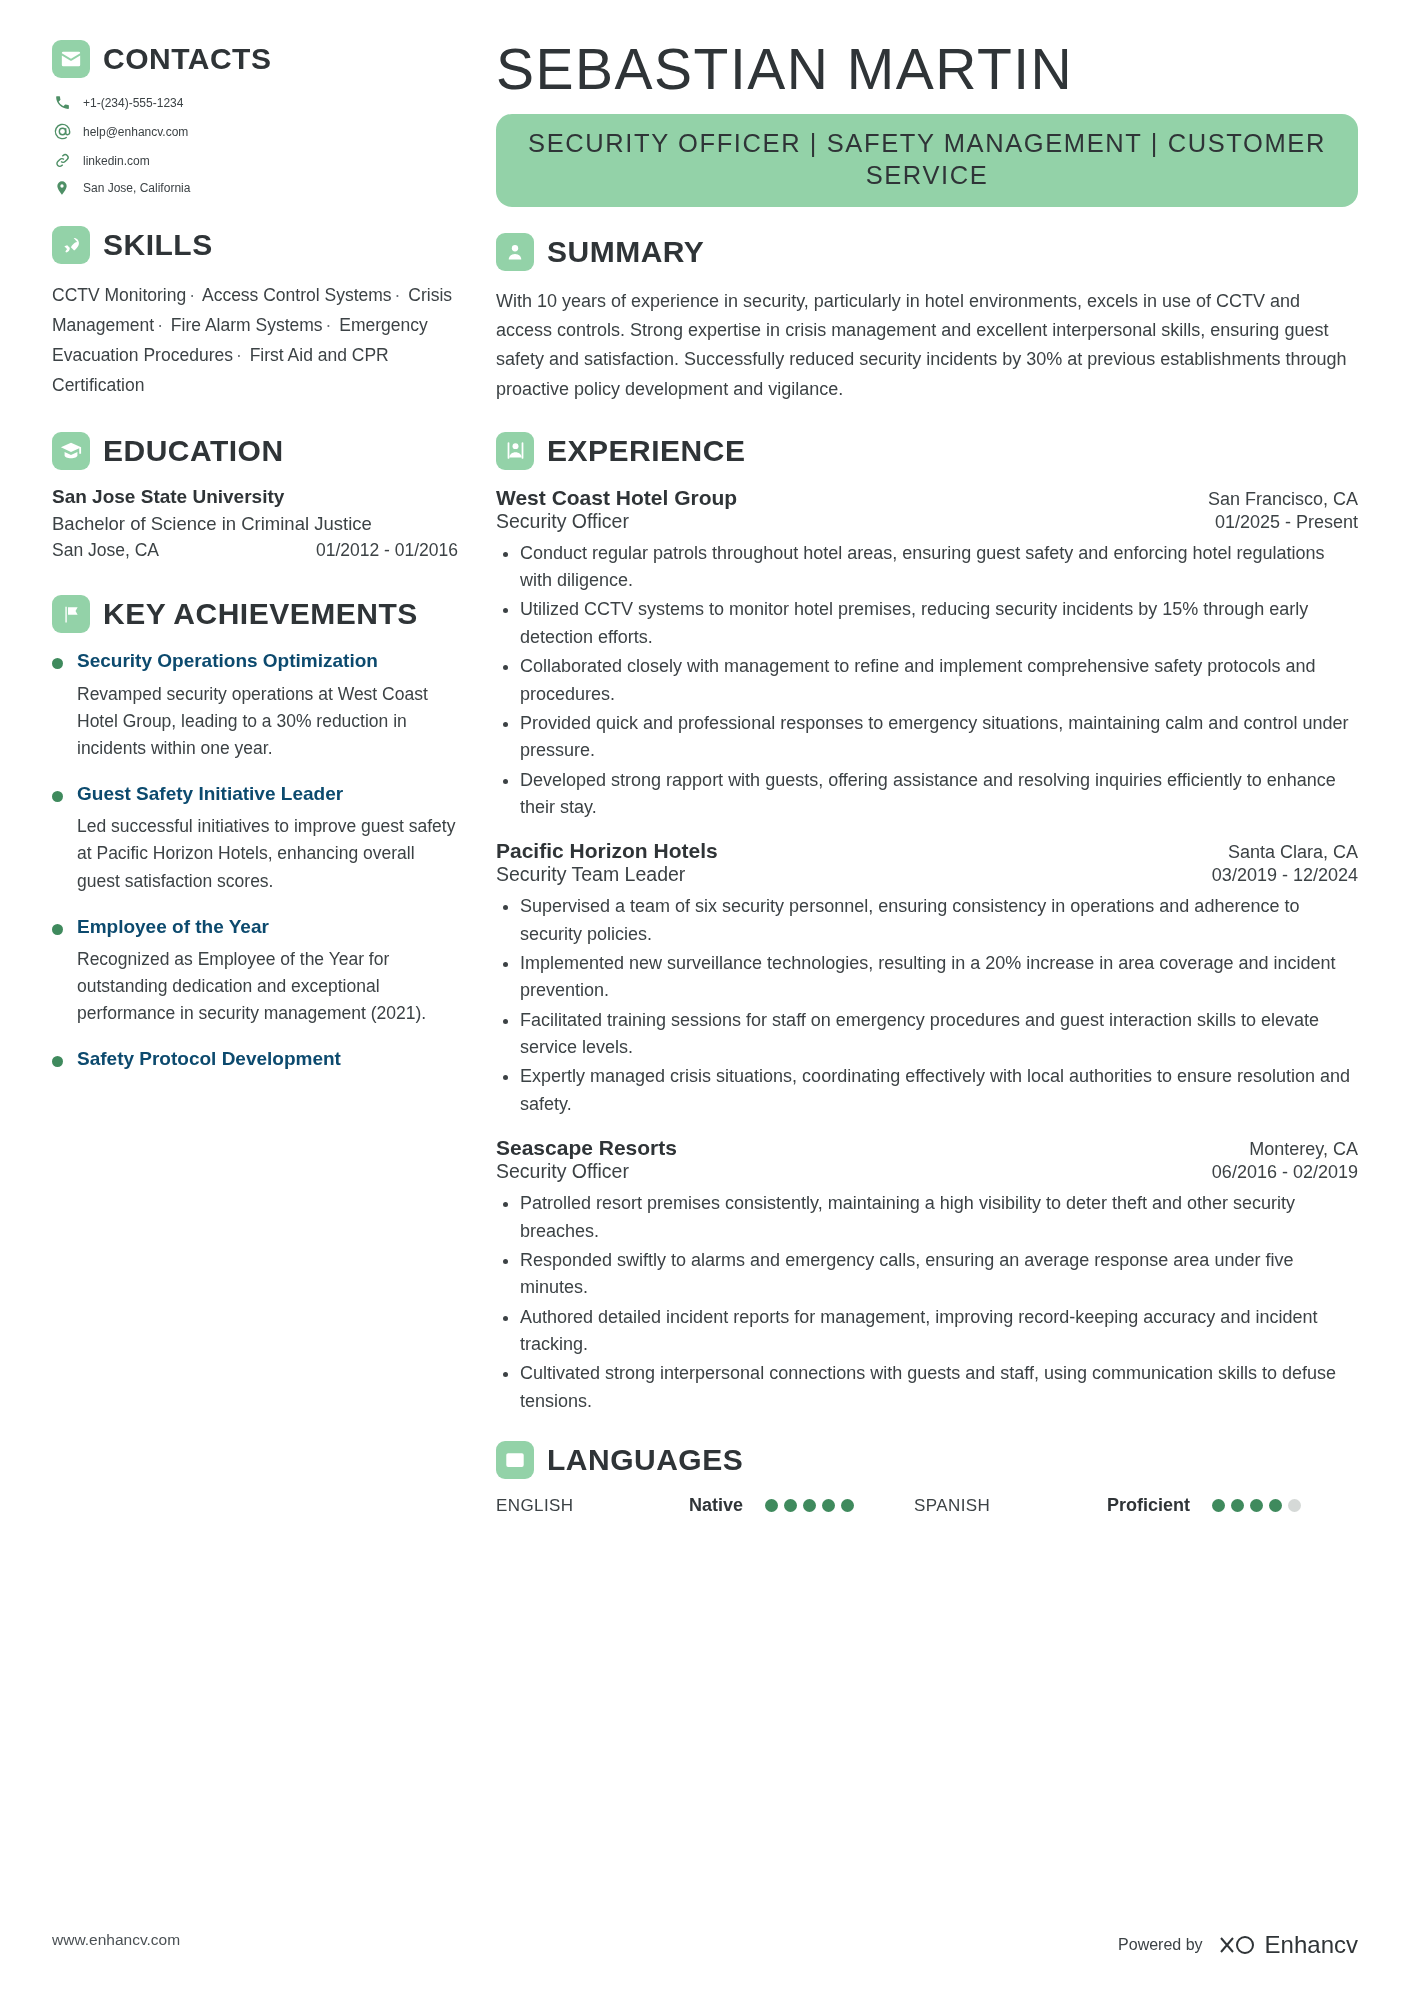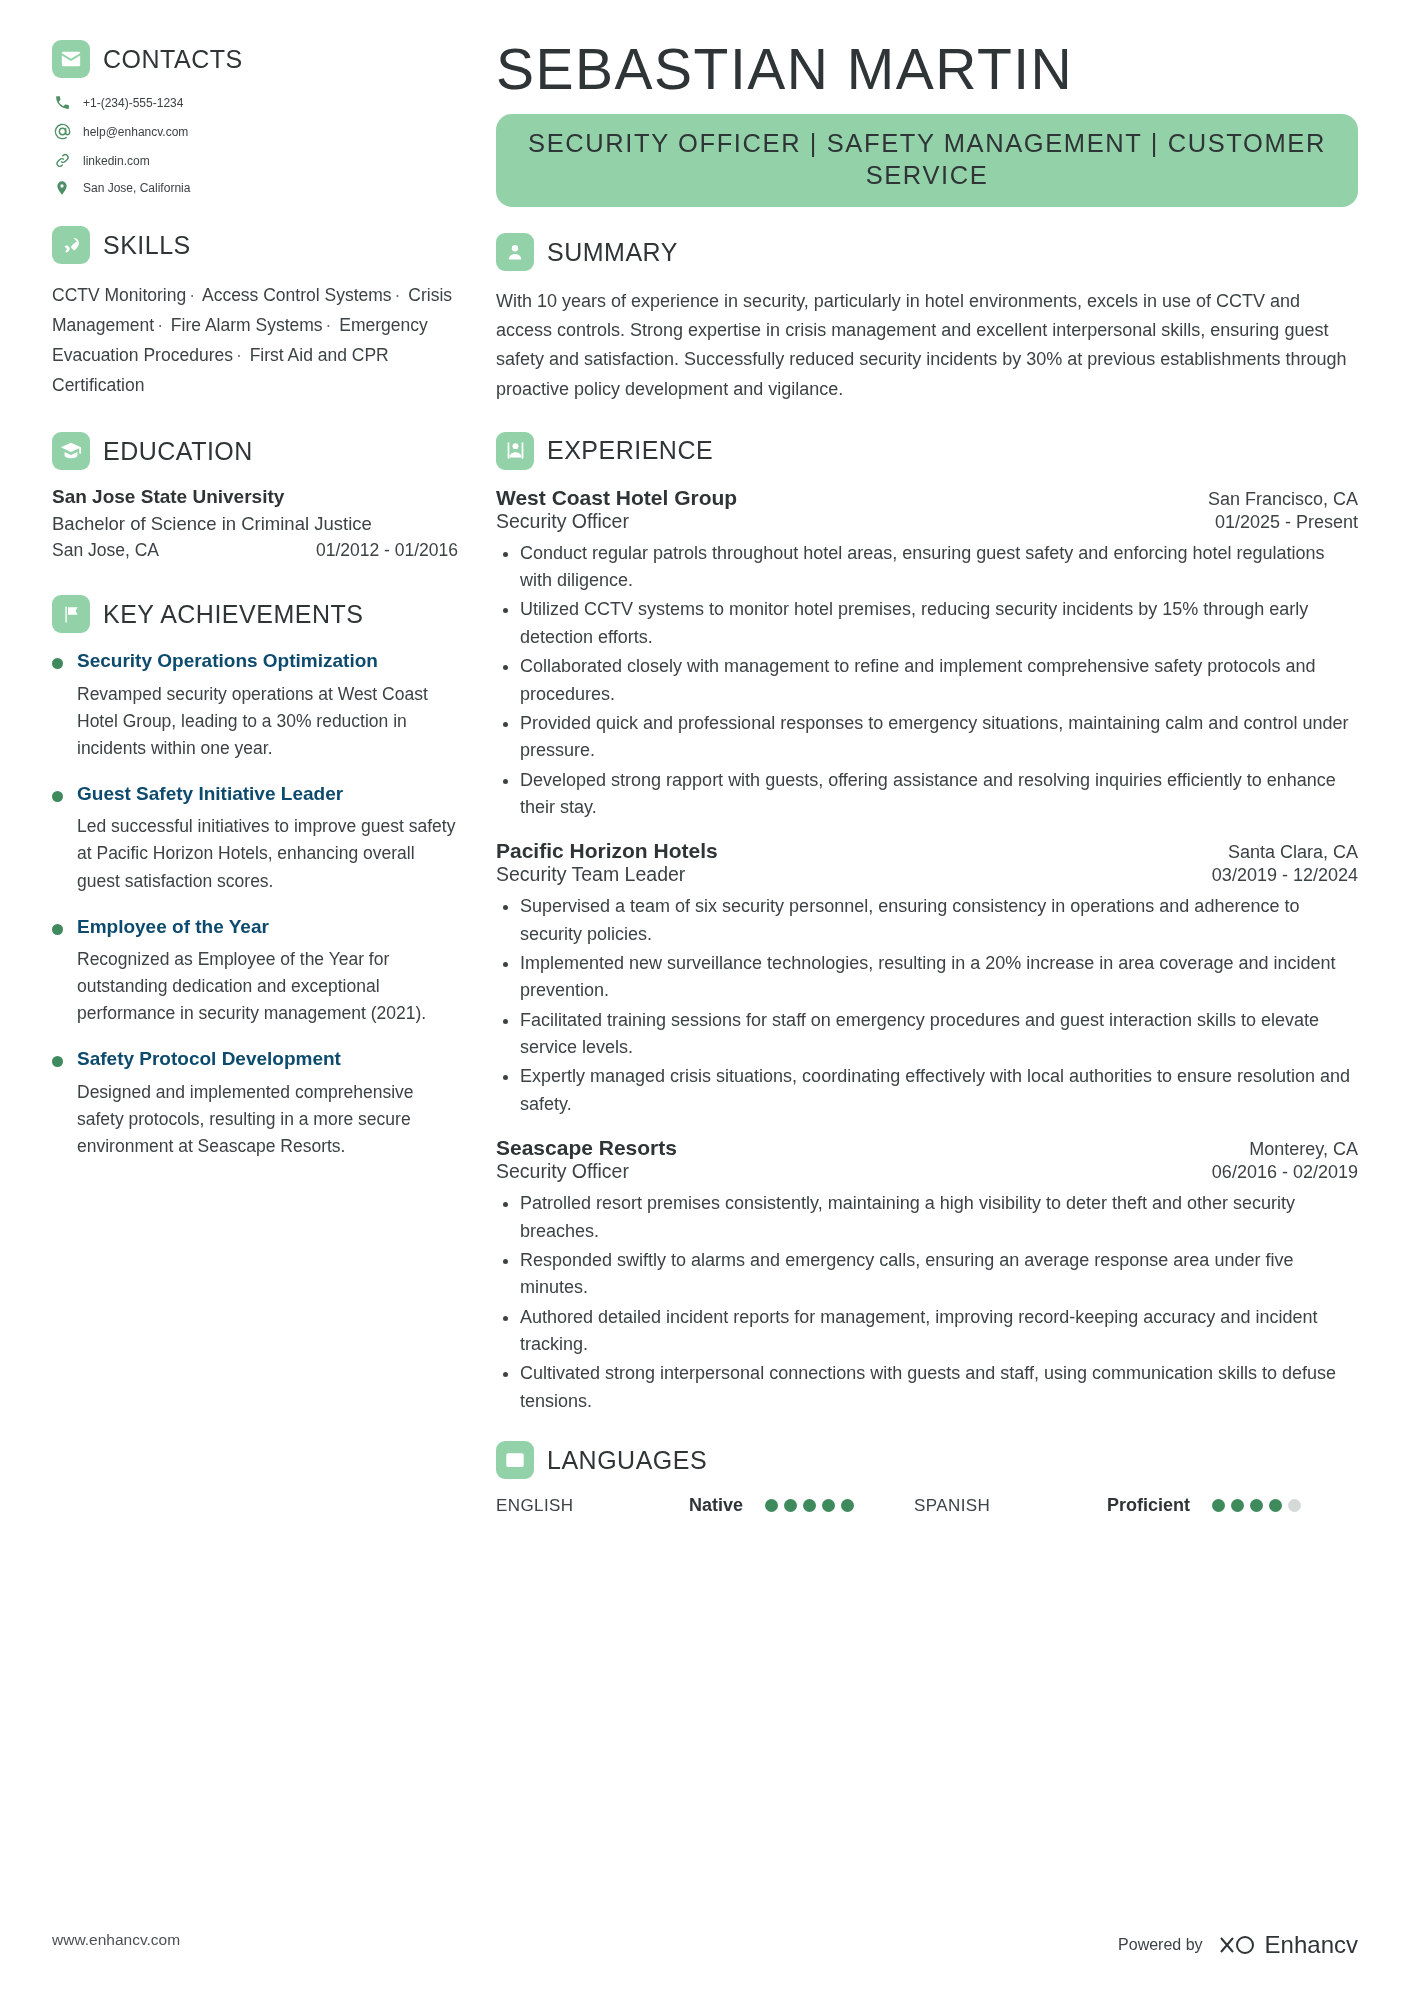--- a/index.html
+++ b/index.html
@@ -45,22 +45,22 @@
     background: #93d2a8;
     border-radius: 9px;
     display: flex;
     align-items: center;
     justify-content: center;
     color: #ffffff;
     flex: 0 0 38px;
   }
   .sec-icon svg { display: block; }
   .sec-title {
-    font-size: 25px;
-    font-weight: normal;
+    font-size: 30px;
+    font-weight: bold;
     letter-spacing: 0.5px;
     color: #2f3437;
     white-space: nowrap;
   }
 
   
   .contact-list { margin-top: 8px; }
   .contact-row {
     display: flex;
     align-items: center;
@@ -382,21 +382,20 @@
           <span class="ach-bullet"></span>
           <div class="ach-body">
             <div class="ach-title">Employee of the Year</div>
             <div class="ach-text">Recognized as Employee of the Year for outstanding dedication and exceptional performance in security management (2021).</div>
           </div>
         </div>
         <div class="ach">
           <span class="ach-bullet"></span>
           <div class="ach-body">
             <div class="ach-title">Safety Protocol Development</div>
-            <div class="ach-text">Designed and implemented comprehensive safety protocols, resulting in a more secure environment at Seascape Resorts.</div>
           </div>
         </div>
       </div>
     </div>
 
     <div class="right-col">
       <h1 class="name">SEBASTIAN MARTIN</h1>
       <div class="title-banner">SECURITY OFFICER | SAFETY MANAGEMENT | CUSTOMER SERVICE</div>
 
       <div class="sec-head">

